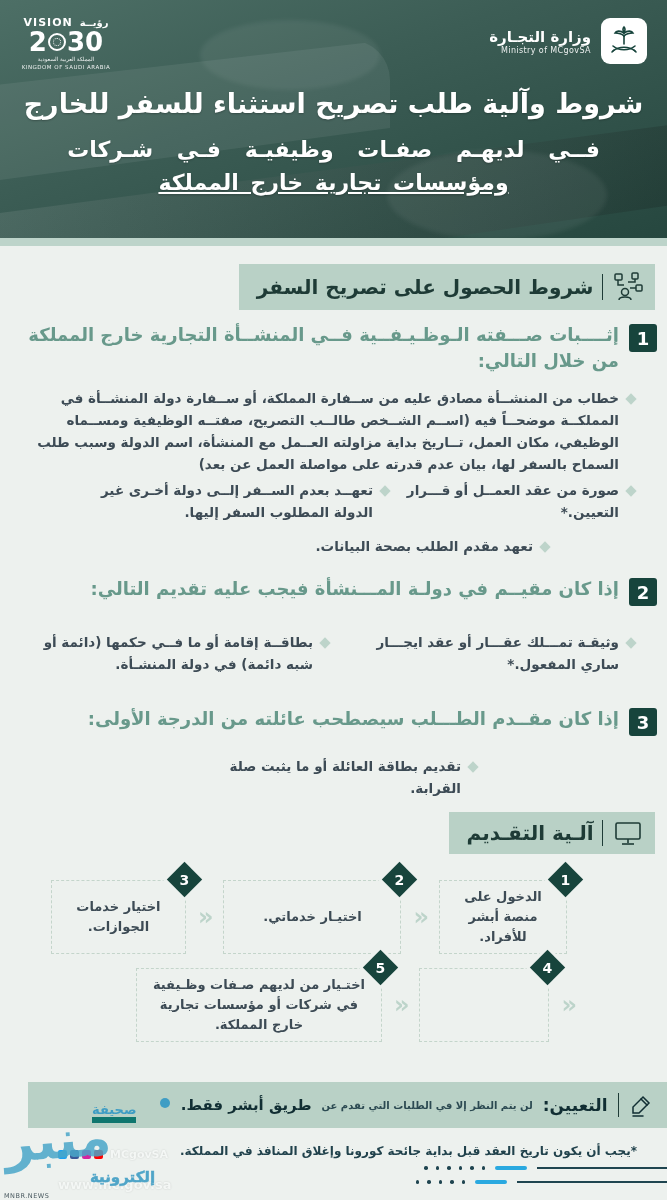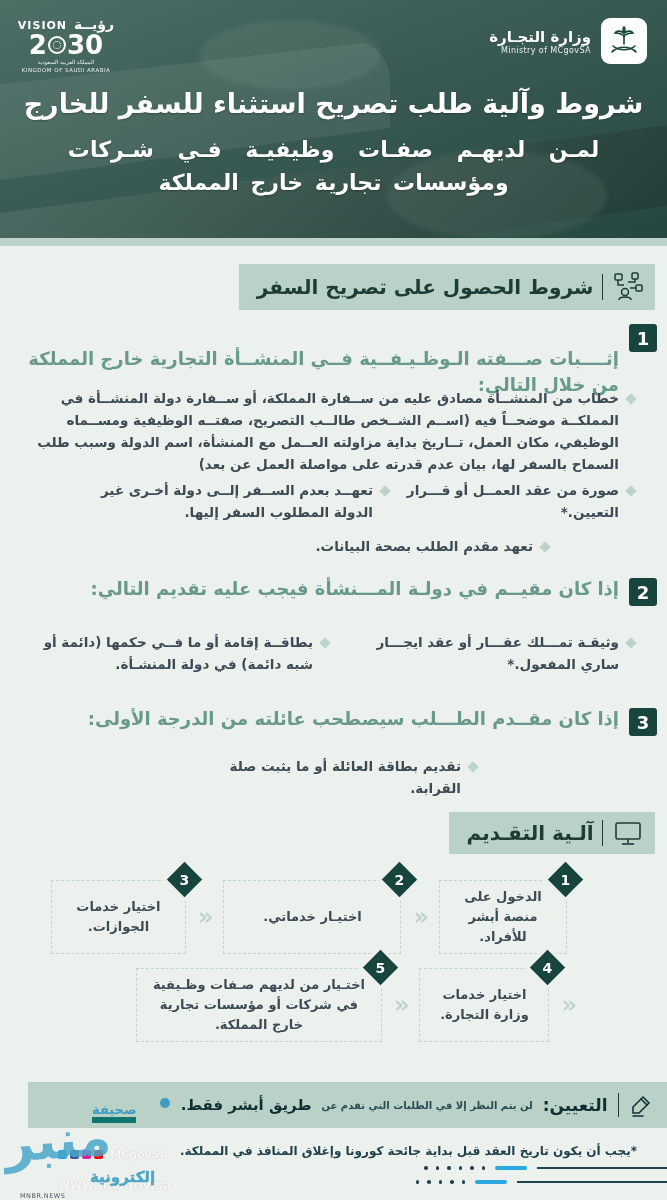--- a/index.html
+++ b/index.html
@@ -11,37 +11,37 @@
   .header { position:absolute; top:0; right:0; width:667px; height:238px;
     background:linear-gradient(160deg,#4d6f66 0%,#3c5d55 40%,#26473f 100%); overflow:hidden; }
   .wing1 { position:absolute; top:110px; right:-40px; width:760px; height:200px;
     background:linear-gradient(100deg, rgba(255,255,255,.10), rgba(0,0,0,.18));
     clip-path:polygon(0 55%, 100% 5%, 100% 45%, 0 100%); }
   .wing2 { position:absolute; top:40px; left:-30px; width:420px; height:160px;
     background:rgba(255,255,255,.07); clip-path:polygon(0 30%, 100% 0, 100% 55%, 0 90%); border-radius:40px; }
   .cloud { position:absolute; background:rgba(255,255,255,.06); border-radius:50%; filter:blur(2px); }
 
   .vision { position:absolute; top:16px; right:auto; left:20px; color:#fff; text-align:center; width:92px; direction:ltr; }
-  .vision-row1 { font-size:11px; font-weight:bold; letter-spacing:1px; display:flex; justify-content:center; gap:7px; align-items:flex-end; }
-  .vision-row1 .ar { font-size:14px; }
+  .vision-row1 { font-size:11px; font-weight:bold; letter-spacing:1px; display:flex; justify-content:center; gap:7px; align-items:center; }
+  .vision-row1 .ar { font-size:10px; }
   .vision-row2 { font-size:26px; font-weight:bold; line-height:1; display:flex; align-items:center; justify-content:center; gap:1px; }
   .vision-emblem { width:18px; height:18px; border:2px solid #fff; border-radius:50%; display:inline-block; position:relative; }
   .vision-emblem::before { content:""; position:absolute; inset:3px; border:1.5px dotted #fff; border-radius:50%; }
   .vision-row3 { font-size:5.5px; line-height:1.5; opacity:.9; letter-spacing:.5px; }
 
   .moc { position:absolute; top:18px; right:20px; display:flex; align-items:center; gap:10px; direction:ltr; }
   .moc-text { color:#fff; text-align:right; direction:rtl; }
   .moc-ar { font-size:15px; font-weight:bold; letter-spacing:1px; }
   .moc-en { font-size:8px; opacity:.9; letter-spacing:.4px; }
   .moc-emblem { width:46px; height:46px; background:#fff; border-radius:9px; display:flex; align-items:center; justify-content:center; }
 
   .title-block { position:absolute; top:88px; width:100%; text-align:center; color:#ffffff; }
   .title-main { font-size:27px; font-weight:bold; letter-spacing:0; margin-bottom:18px; text-shadow:0 1px 2px rgba(0,0,0,.25); }
   .title-sub1 { font-size:22px; font-weight:bold; word-spacing:16px; margin-bottom:8px; text-shadow:0 1px 2px rgba(0,0,0,.25); }
-  .title-sub2 { font-size:22px; font-weight:bold; word-spacing:4px; text-shadow:0 1px 2px rgba(0,0,0,.25); }
+  .title-sub2 { font-size:22px; font-weight:bold; word-spacing:4px; text-shadow:0 1px 2px rgba(0,0,0,.25);text-decoration:underline; }
 
   .header-strip { position:absolute; top:238px; right:0; width:667px; height:8px; background:#bdd4ca; }
 
   
   .chip { position:absolute; right:12px; height:46px; background:#b9d1c6; display:flex; align-items:center; padding:0 10px 0 18px; gap:8px; }
   .chip-title { font-size:20px; font-weight:bold; color:#1e3b36; white-space:nowrap; }
   .chip-divider { width:1.5px; height:26px; background:#1e3b36; }
   .chip-icon { width:34px; height:34px; display:flex; align-items:center; justify-content:center; }
 
   
@@ -87,21 +87,21 @@
   .social-row .sq { width:9px; height:9px; border-radius:2px; display:inline-block; }
   .social-handle { color:#f4f7f5; font-size:11px; font-weight:bold; margin-left:4px; text-shadow:0 0 2px rgba(0,0,0,.15); }
   .social-site { color:#f4f7f5; font-size:13px; font-weight:bold; margin-top:16px; text-shadow:0 0 2px rgba(0,0,0,.15); }
 
   .watermark { position:absolute; left:0px; top:1096px; width:190px; height:104px; z-index:2; pointer-events:none; }
   .wm-paper { position:absolute; top:6px; left:92px; color:#3f9dc4; font-size:13px; font-weight:bold; border-bottom:6px solid #0f766e; }
   .wm-dot { position:absolute; top:2px; left:160px; width:10px; height:10px; border-radius:50%; background:#3f9dc4; }
   .wm-logo { position:absolute; top:14px; left:4px; color:#4aa7c9; font-size:52px; font-weight:bold; opacity:.85; transform:rotate(-4deg); }
   .wm-elec { position:absolute; top:72px; left:90px; color:#3f9dc4; font-size:15px; font-weight:bold;
     -webkit-text-stroke:.5px #3f9dc4; opacity:.9; }
-  .wm-domain { position:absolute; top:96px; left:20px; color:#4a5a60; font-size:6.5px; letter-spacing:.5px; }
+  .wm-domain { position:absolute; top:96px; left:4px; color:#4a5a60; font-size:6.5px; letter-spacing:.5px; }
 </style>
 </head>
 <body>
 
 <div class="page">
 
   <div class="header">
     <div class="wing2"></div>
     <div class="wing1"></div>
     <div class="cloud" style="width:180px;height:70px;top:20px;left:200px;"></div>
@@ -139,21 +139,21 @@
             <path d="M6 22 C12 27 22 27 28 22"></path>
             <line x1="5" y1="28" x2="7" y2="26"></line>
             <line x1="29" y1="28" x2="27" y2="26"></line>
           </g>
         </svg>
       </div>
     </div>
 
     <div class="title-block">
       <div class="title-main">شروط وآلية طلب تصريح استثناء للسفر للخارج</div>
-      <div class="title-sub1">لمـن لديهـم صفـات وظيفيـة فـي شـركات</div>
+      <div class="title-sub1">فــي لديهـم صفـات وظيفيـة فـي شـركات</div>
       <div class="title-sub2">ومؤسسات تجارية خارج المملكة</div>
     </div>
   </div>
   <div class="header-strip"></div>
 
   <div class="chip" style="top:264px;">
     <div class="chip-icon">
       <svg width="32" height="32" viewBox="0 0 32 32">
         <g fill="none" stroke="#1e3b36" stroke-width="1.5">
           <rect x="3" y="3" width="7" height="6" rx="1"></rect>
@@ -166,21 +166,21 @@
           <path d="M7 29 C7 25 19 25 19 29"></path>
         </g>
       </svg>
     </div>
     <div class="chip-divider"></div>
     <div class="chip-title">شروط الحصول على تصريح السفر</div>
   </div>
 
   <div class="item-head" style="top:322px; width:648px;">
     <div class="num-badge">1</div>
-    <div class="item-title" style="width:600px;margin-top:24px;">إثــــبات صـــفته الـوظـيـفــية فــي المنشــأة التجارية خارج المملكة من خلال التالي:</div>
+    <div class="item-title" style="width:600px;">إثــــبات صـــفته الـوظـيـفــية فــي المنشــأة التجارية خارج المملكة من خلال التالي:</div>
   </div>
   <div class="body-text bullet" style="position:absolute; top:388px; right:32px; width:604px;">خطاب من المنشــأة مصادق عليه من ســفارة المملكة، أو ســفارة دولة المنشــأة في المملكــة موضحــاً فيه (اســم الشــخص طالــب التصريح، صفتــه الوظيفية ومســماه الوظيفي، مكان العمل، تــاريخ بداية مزاولته العــمل مع المنشأة، اسم الدولة وسبب طلب السماح بالسفر لها، بيان عدم قدرته على مواصلة العمل عن بعد)</div>
   <div class="body-text bullet" style="position:absolute; top:480px; right:32px; width:230px;">صورة من عقد العمــل أو قـــرار التعيين.*</div>
   <div class="body-text bullet" style="position:absolute; top:480px; right:278px; width:330px;">تعهــد بعدم الســفر إلــى دولة أخـرى غير الدولة المطلوب السفر إليها.</div>
   <div class="body-text bullet" style="position:absolute; top:536px; right:118px; width:300px;">تعهد مقدم الطلب بصحة البيانات.</div>
 
   <div class="item-head" style="top:576px; width:648px;">
     <div class="num-badge">2</div>
     <div class="item-title" style="width:600px;">إذا كان مقيــم في دولـة المـــنشأة فيجب عليه تقديم التالي:</div>
   </div>
@@ -229,21 +229,20 @@
       <div class="step-text">اختيار خدمات الجوازات.</div>
     </div>
   </div>
 
   <div class="steps-row" style="top:968px; right:92px;">
     <div class="chev">«</div>
     <div class="step-box" style="width:130px;">
       <div class="diamond">
           <span>4</span>
         </div>
-      <div class="step-text">اختيار خدمات وزارة التجارة.</div>
     </div>
     <div class="chev">«</div>
     <div class="step-box" style="width:246px;">
       <div class="diamond">
           <span>5</span>
         </div>
       <div class="step-text">اختـيار من لديهم صـفات وظـيفية في شركات أو مؤسسات تجارية خارج المملكة.</div>
     </div>
   </div>
 

